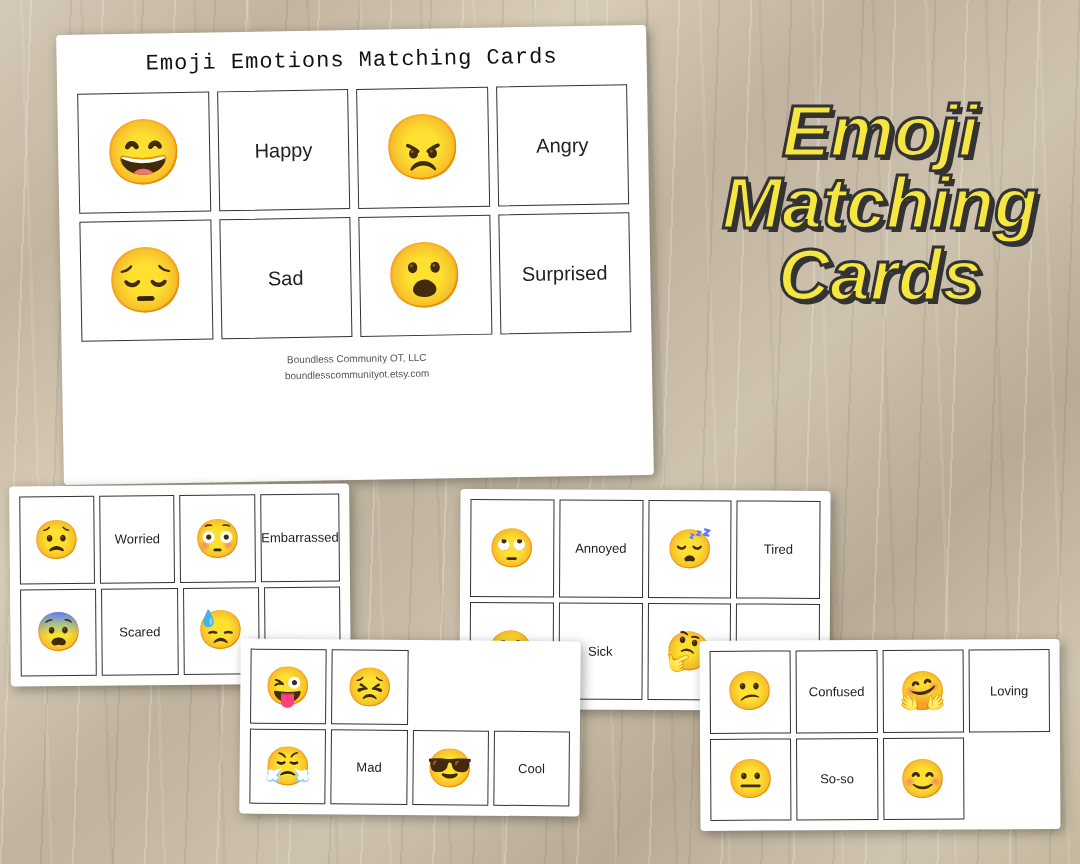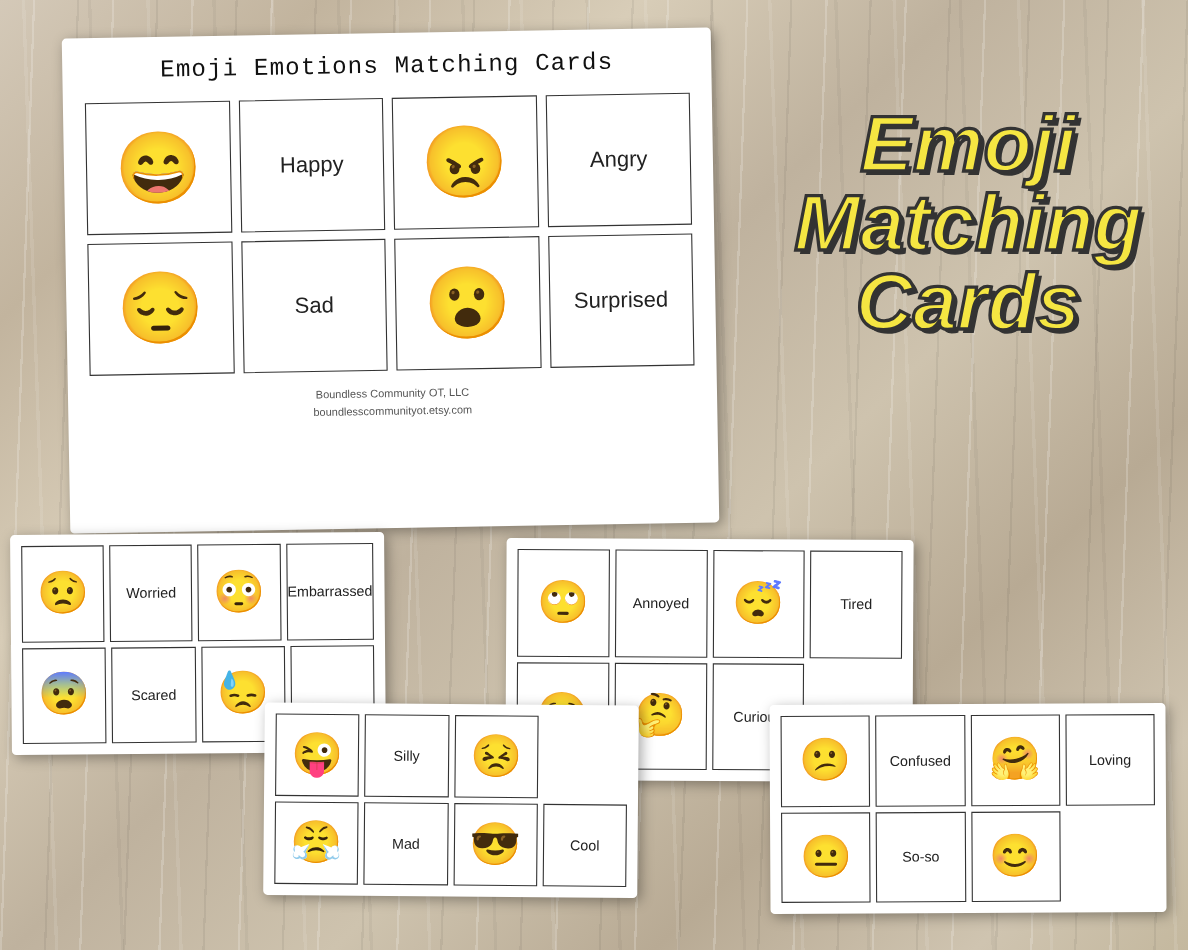--- a/index.html
+++ b/index.html
@@ -310,23 +310,20 @@
   </div>
 </div>
 
 <div class="card card-bm">
   <div class="mini-grid-rows">
     <div class="mini-row">
       <div class="mini-cell">
         <span class="emoji-face">😜</span>
       </div>
       <div class="mini-cell">
-        <span class="emotion-label">Silly</span>
-      </div>
-      <div class="mini-cell">
         <span class="emoji-face">😣</span>
       </div>
     </div>
     <div class="mini-row">
       <div class="mini-cell">
         <span class="emoji-face">😤</span>
       </div>
       <div class="mini-cell">
         <span class="emotion-label">Mad</span>
       </div>
@@ -354,20 +351,23 @@
       </div>
       <div class="mini-cell">
         <span class="emotion-label">Tired</span>
       </div>
     </div>
     <div class="mini-row">
       <div class="mini-cell">
         <span class="emoji-face">🤒</span>
       </div>
       <div class="mini-cell">
+        <span class="emotion-label">Sick</span>
+      </div>
+      <div class="mini-cell">
         <span class="emoji-face">🤔</span>
       </div>
       <div class="mini-cell">
         <span class="emotion-label">Curious</span>
       </div>
     </div>
   </div>
 </div>
 
 <div class="card card-br">

